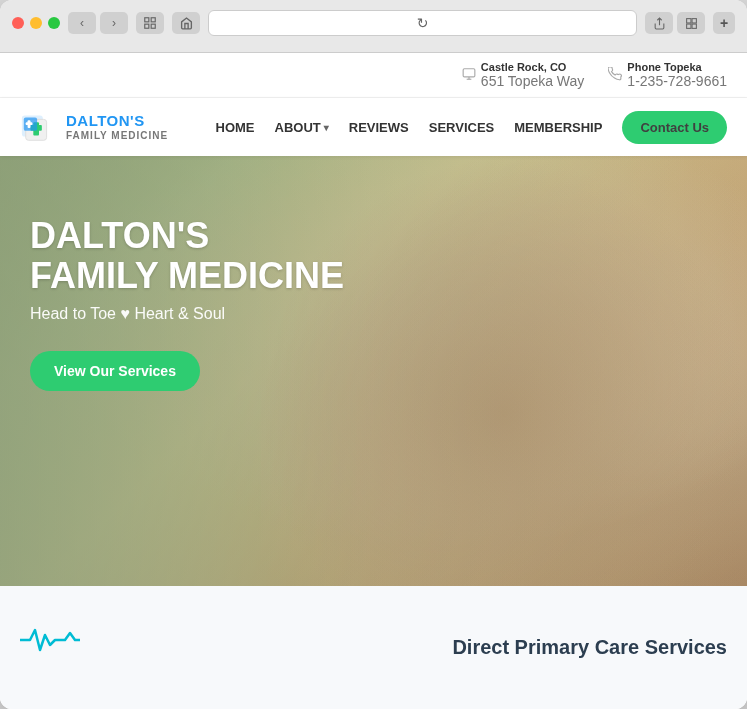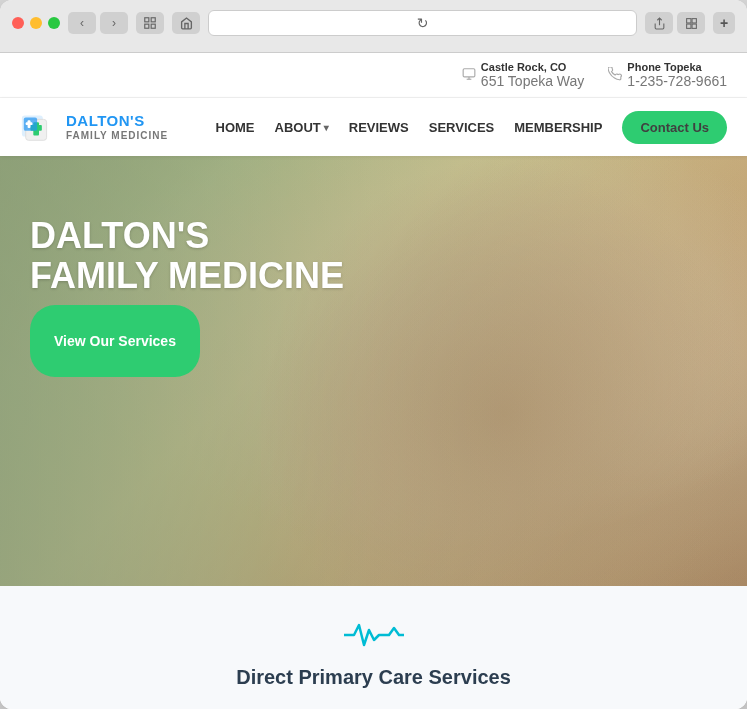--- a/index.html
+++ b/index.html
@@ -334,36 +334,36 @@
       font-size: 16px;
       font-weight: 400;
       margin-bottom: 28px;
       color: rgba(255,255,255,0.95);
     }
 
     .view-services-btn {
       background: #2ecc71;
       color: white;
       border: none;
-      padding: 28px 24px;
+      padding: 12px 24px;
       border-radius: 25px;
       font-size: 14px;
       font-weight: 600;
       cursor: pointer;
       text-align: center;
     }
 
     
     .below-fold {
       background: #f7f9fb;
       flex: 1;
       display: flex;
-      flex-direction: column;
-      align-items: center;
-      justify-content: flex-end;
+      flex-direction: row;
+      align-items: center;
+      justify-content: space-between;
       padding: 20px;
     }
 
     .heartbeat-icon {
       margin-bottom: 12px;
     }
 
     .section-title {
       font-size: 20px;
       font-weight: 700;
@@ -491,20 +491,21 @@
       <div class="hero-photo-sim"></div>
       <div class="hero-people"></div>
       <div class="hero-bg"></div>
       <div class="hero-overlay"></div>
 
       <div class="hero-content">
         <h1 class="hero-title">
           <span>DALTON'S</span><br>
           <span>FAMILY MEDICINE</span>
         </h1>
+        <p class="hero-subtitle">Head to Toe ♥ Heart &amp; Soul</p>
         <button class="view-services-btn">View Our Services</button>
       </div>
     </div>
 
     <div class="below-fold">
       <div class="heartbeat-icon">
         <svg width="60" height="30" viewBox="0 0 60 30" fill="none" xmlns="http://www.w3.org/2000/svg">
           <polyline points="0,15 10,15 15,5 20,25 25,10 30,20 35,15 45,15 50,8 55,15 60,15" stroke="#00bcd4" stroke-width="2.5" fill="none" stroke-linecap="round" stroke-linejoin="round"></polyline>
         </svg>
       </div>

